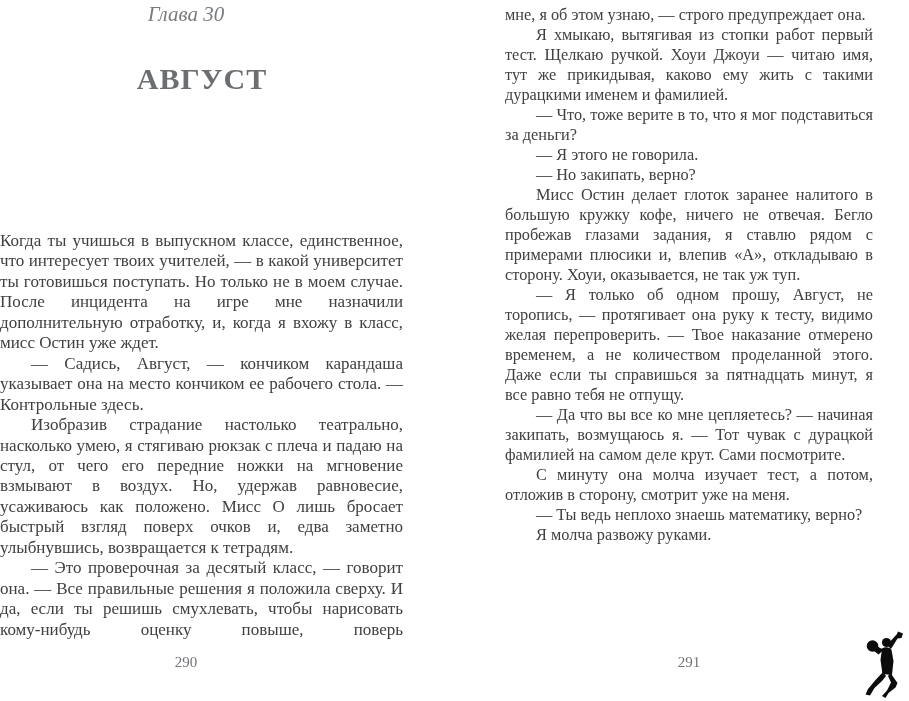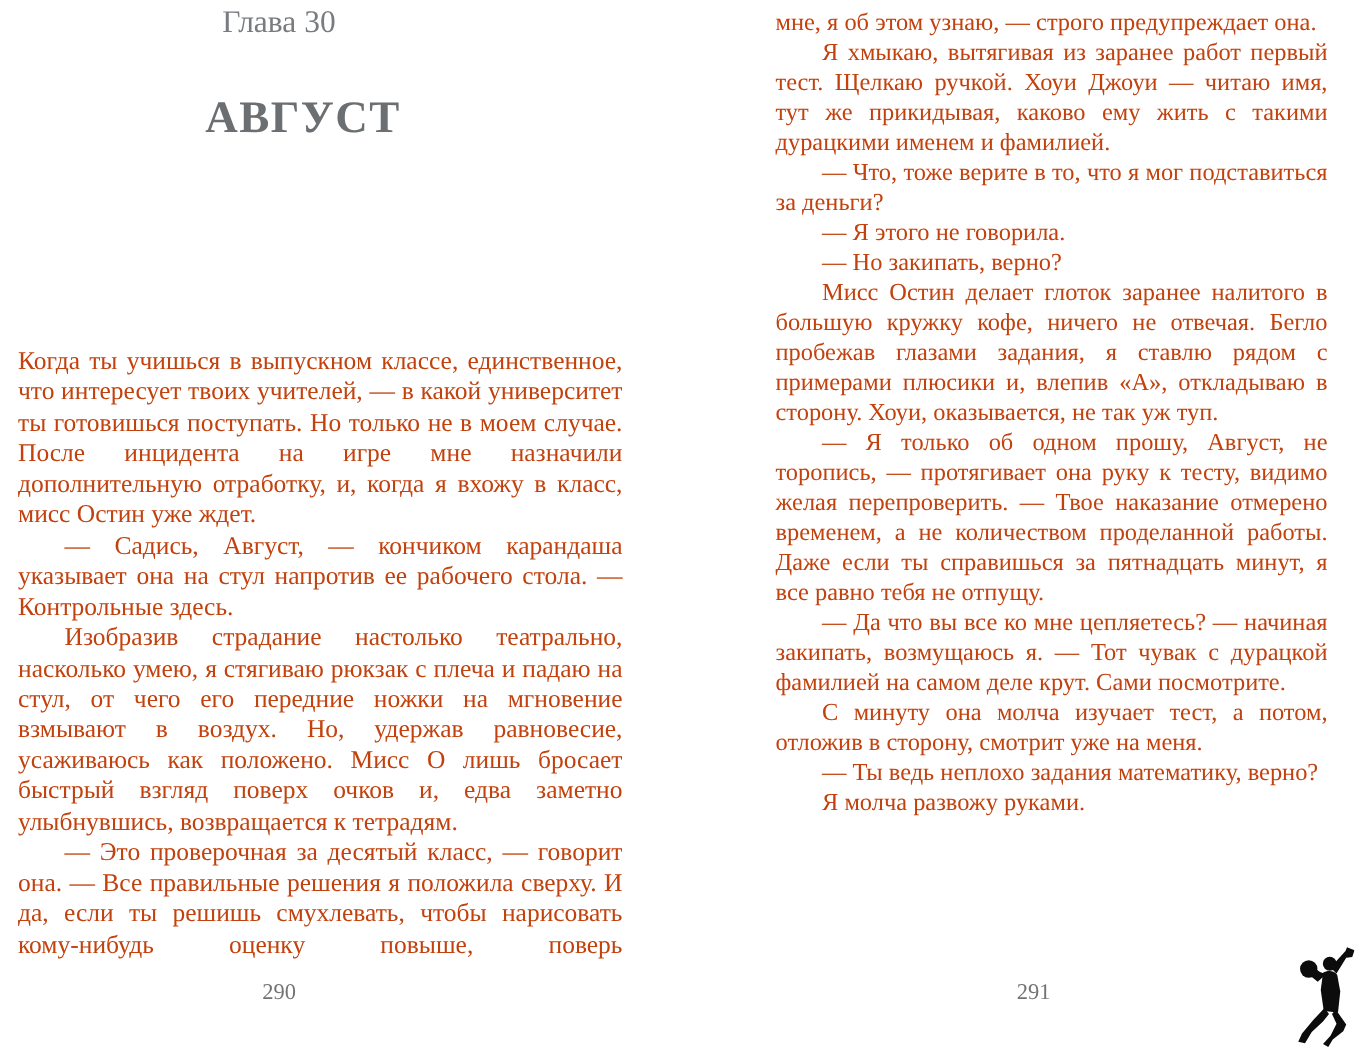--- a/index.html
+++ b/index.html
@@ -10,33 +10,34 @@
     position: relative;
     overflow: hidden;
   }
   .page { position: absolute; top: 0; height: 701px; }
   #left-page  { left: 0;   width: 403px; }
   #right-page { left: 505px; width: 368px; }
 
   .chapter-label {
     position: absolute; top: 2px; left: 0; width: 372px;
     text-align: center;
+    font-style: italic;
     font-size: 21px;
     color: #797c7f;
   }
   .chapter-title {
     position: absolute; top: 62px; left: 16px; width: 372px;
     text-align: center;
     font-weight: bold;
     font-size: 30px;
     letter-spacing: 1px;
     color: #6c6f72;
   }
 
-  .body-text { position: absolute; left: 12px; color: #c2410c; }
+  .body-text { position: absolute; left: 0; color: #404040; }
   #left-body  { top: 231px; width: 403px; font-size: 17px;   line-height: 20.45px; }
   #right-body { top: 5px;   width: 368px; font-size: 16.3px; line-height: 20px; }
 
   .para { margin: 0; text-align: justify; hyphens: none; }
   .para.indent { text-indent: 31px; }
   .para.cont { text-align-last: justify; }
 
   .page-number {
     position: absolute; top: 654px; left: 0;
     text-align: center;
@@ -52,39 +53,39 @@
   }
 </style>
 </head>
 <body>
 
 <div class="page" id="left-page">
   <div class="chapter-label">Глава 30</div>
   <div class="chapter-title">АВГУСТ</div>
   <div class="body-text" id="left-body">
       <p class="para">Когда ты учишься в выпускном классе, единственное, что интересует твоих учителей, — в какой университет ты готовишься поступать. Но только не в моем случае. После инцидента на игре мне назначили дополнительную отработку, и, когда я вхожу в класс, мисс Остин уже ждет.</p>
-      <p class="para indent">— Садись, Август, — кончиком карандаша указывает она на стул напротив ее рабочего стола. — Контрольные здесь.</p>
+      <p class="para indent">— Садись, Август, — кончиком карандаша указывает она на место кончиком ее рабочего стола. — Контрольные здесь.</p>
       <p class="para indent">Изобразив страдание настолько театрально, насколько умею, я стягиваю рюкзак с плеча и падаю на стул, от чего его передние ножки на мгновение взмывают в воздух. Но, удержав равновесие, усаживаюсь как положено. Мисс О лишь бросает быстрый взгляд поверх очков и, едва заметно улыбнувшись, возвращается к тетрадям.</p>
       <p class="para indent cont">— Это проверочная за десятый класс, — говорит она. — Все правильные решения я положила сверху. И да, если ты решишь смухлевать, чтобы нарисовать кому-нибудь оценку повыше, поверь</p>
     </div>
   <div class="page-number">290</div>
 </div>
 
 <div class="page" id="right-page">
   <div class="body-text" id="right-body">
       <p class="para">мне, я об этом узнаю, — строго предупреждает она.</p>
-      <p class="para indent">Я хмыкаю, вытягивая из заранее работ первый тест. Щелкаю ручкой. Хоуи Джоуи — читаю имя, тут же прикидывая, каково ему жить с такими дурацкими именем и фамилией.</p>
+      <p class="para indent">Я хмыкаю, вытягивая из стопки работ первый тест. Щелкаю ручкой. Хоуи Джоуи — читаю имя, тут же прикидывая, каково ему жить с такими дурацкими именем и фамилией.</p>
       <p class="para indent">— Что, тоже верите в то, что я мог подставиться за деньги?</p>
       <p class="para indent">— Я этого не говорила.</p>
       <p class="para indent">— Но закипать, верно?</p>
       <p class="para indent">Мисс Остин делает глоток заранее налитого в большую кружку кофе, ничего не отвечая. Бегло пробежав глазами задания, я ставлю рядом с примерами плюсики и, влепив «А», откладываю в сторону. Хоуи, оказывается, не так уж туп.</p>
-      <p class="para indent">— Я только об одном прошу, Август, не торопись, — протягивает она руку к тесту, видимо желая перепроверить. — Твое наказание отмерено временем, а не количеством проделанной работы. Даже если ты справишься за пятнадцать минут, я все равно тебя не отпущу.</p>
+      <p class="para indent">— Я только об одном прошу, Август, не торопись, — протягивает она руку к тесту, видимо желая перепроверить. — Твое наказание отмерено временем, а не количеством проделанной этого. Даже если ты справишься за пятнадцать минут, я все равно тебя не отпущу.</p>
       <p class="para indent">— Да что вы все ко мне цепляетесь? — начиная закипать, возмущаюсь я. — Тот чувак с дурацкой фамилией на самом деле крут. Сами посмотрите.</p>
       <p class="para indent">С минуту она молча изучает тест, а потом, отложив в сторону, смотрит уже на меня.</p>
-      <p class="para indent">— Ты ведь неплохо задания математику, верно?</p>
+      <p class="para indent">— Ты ведь неплохо знаешь математику, верно?</p>
       <p class="para indent">Я молча развожу руками.</p>
     </div>
   <div class="page-number">291</div>
 </div>
 
 <svg class="basketball-figure" viewBox="0 0 46 68" xmlns="http://www.w3.org/2000/svg" aria-hidden="true">
   <g fill="#0c0c0c">
 
     <circle cx="15.5" cy="16" r="5.8"></circle>
 

